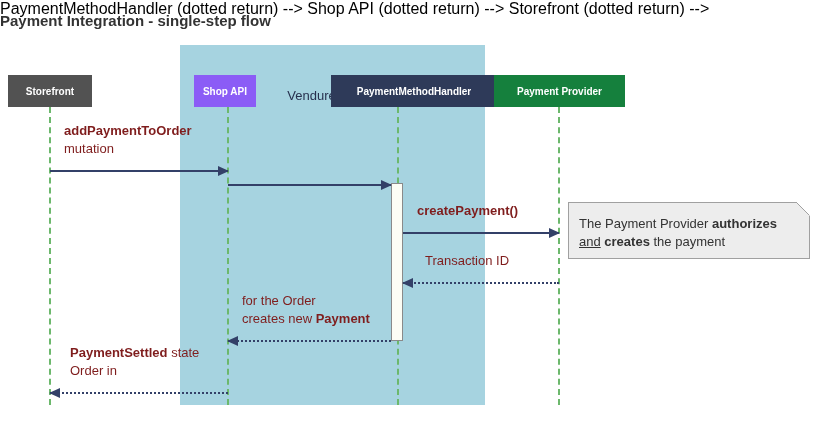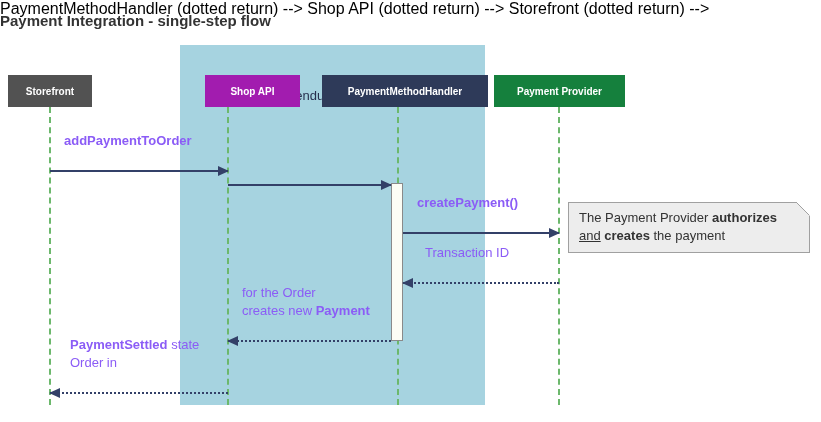--- a/index.html
+++ b/index.html
@@ -13,41 +13,41 @@
 
   .frame { position: absolute; left: 180px; top: 45px; width: 305px; height: 360px; background: #a6d3e0; }
   .frame-label { position: absolute; top: 7px; left: 0; width: 100%; text-align: center;
                  font-size: 13px; color: #27314f; margin-top: 36px; }
 
   .lifeline { position: absolute; top: 107px; height: 298px; width: 0; border-left: 2px dashed #6cb86c; }
 
   .participant { position: absolute; top: 75px; height: 32px; display: flex; align-items: center;
                  justify-content: center; color: #ffffff; font-size: 10px; font-weight: bold; }
   .p-storefront { left: 8px;   width: 84px;  background: #525252; }
-  .p-shopapi    { left: 205px; width: 95px;  background: #a21caf; }
-  .p-handler    { left: 322px; width: 166px; background: #2e3a59; }
+  .p-shopapi    { left: 194px; width: 62px;  background: #8b5cf6; }
+  .p-handler    { left: 331px; width: 166px; background: #2e3a59; }
   .p-provider   { left: 494px; width: 131px; background: #15803d; }
 
   .activation { position: absolute; left: 391px; top: 183px; width: 12px; height: 158px;
                 background: #fcfdf5; border: 1px solid #8a8a8a; }
 
   .msg { position: absolute; height: 0; }
   .mline { position: absolute; left: 0; right: 0; top: 0; }
   .solid  .mline { border-top: 2px solid #334068; }
   .dotted .mline { border-top: 2px dotted #334068; }
   .ahead { position: absolute; width: 0; height: 0; top: -4px; }
   .ahead.right { right: -1px; border-left: 11px solid #334068;
                  border-top: 5px solid transparent; border-bottom: 5px solid transparent; }
   .ahead.left  { left: -1px; border-right: 11px solid #334068;
                  border-top: 5px solid transparent; border-bottom: 5px solid transparent; }
-  .mlabel { position: absolute; left: 14px; bottom: 20px; font-size: 13px; color: #8b5cf6;
+  .mlabel { position: absolute; left: 14px; bottom: 12px; font-size: 13px; color: #7f1d1d;
             white-space: nowrap; line-height: 1.4; }
 
   .note { position: absolute; left: 568px; top: 202px; width: 242px; background: #ededed;
-          border: 1px solid #a0a0a0; padding: 6px 10px 7px 10px; font-size: 13px;
+          border: 1px solid #a0a0a0; padding: 12px 10px 7px 10px; font-size: 13px;
           color: #333333; line-height: 1.4; }
   .note .fold { position: absolute; top: -1px; right: -1px; }
 </style>
 </head>
 <body>
 
 <div class="canvas">
 
   <div class="title">Payment Integration - single-step flow</div>
 
@@ -68,20 +68,21 @@
   <div class="participant p-handler">PaymentMethodHandler</div>
   <div class="participant p-provider">Payment Provider</div>
 
   
   <div class="activation"></div>
 
   
   <div class="msg solid" style="left:50px; top:170px; width:178px;">
     <div class="mlabel">
       <div><b>addPaymentToOrder</b></div>
+      <div>mutation</div>
     </div>
     <div class="mline"></div>
     <div class="ahead right"></div>
   </div>
 
   
   <div class="msg solid" style="left:228px; top:184px; width:163px;">
     <div class="mline"></div>
     <div class="ahead right"></div>
   </div>

